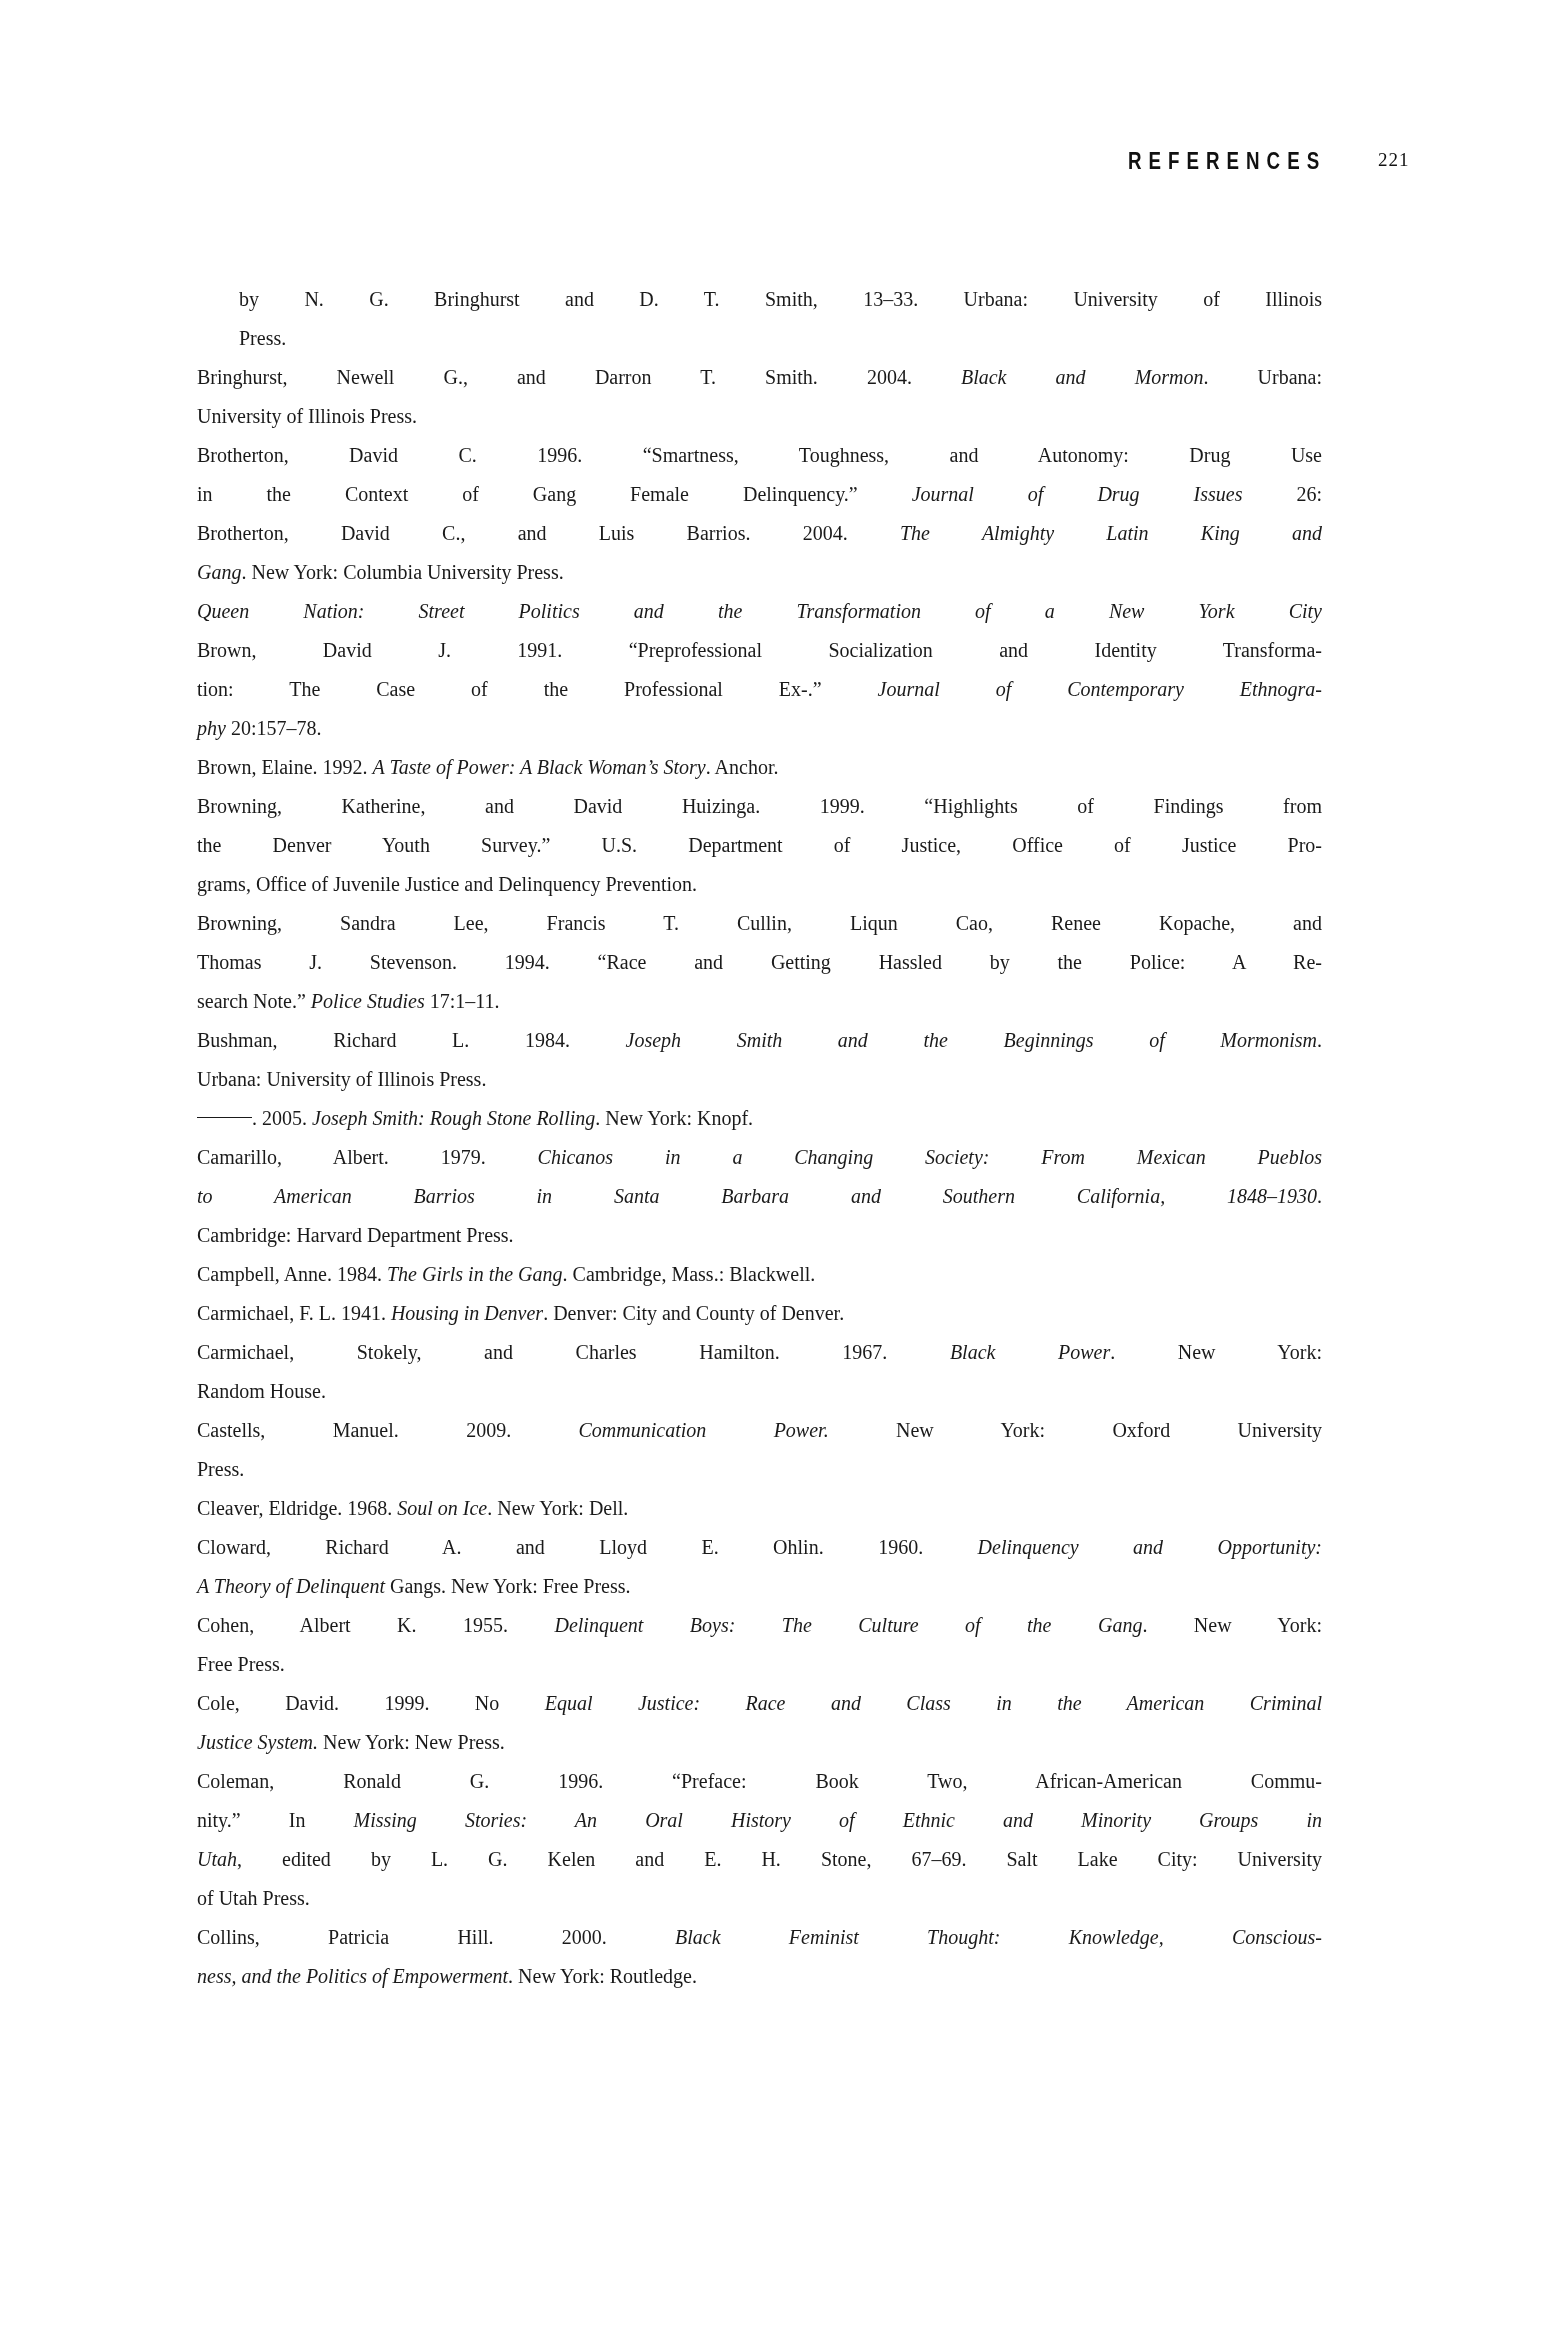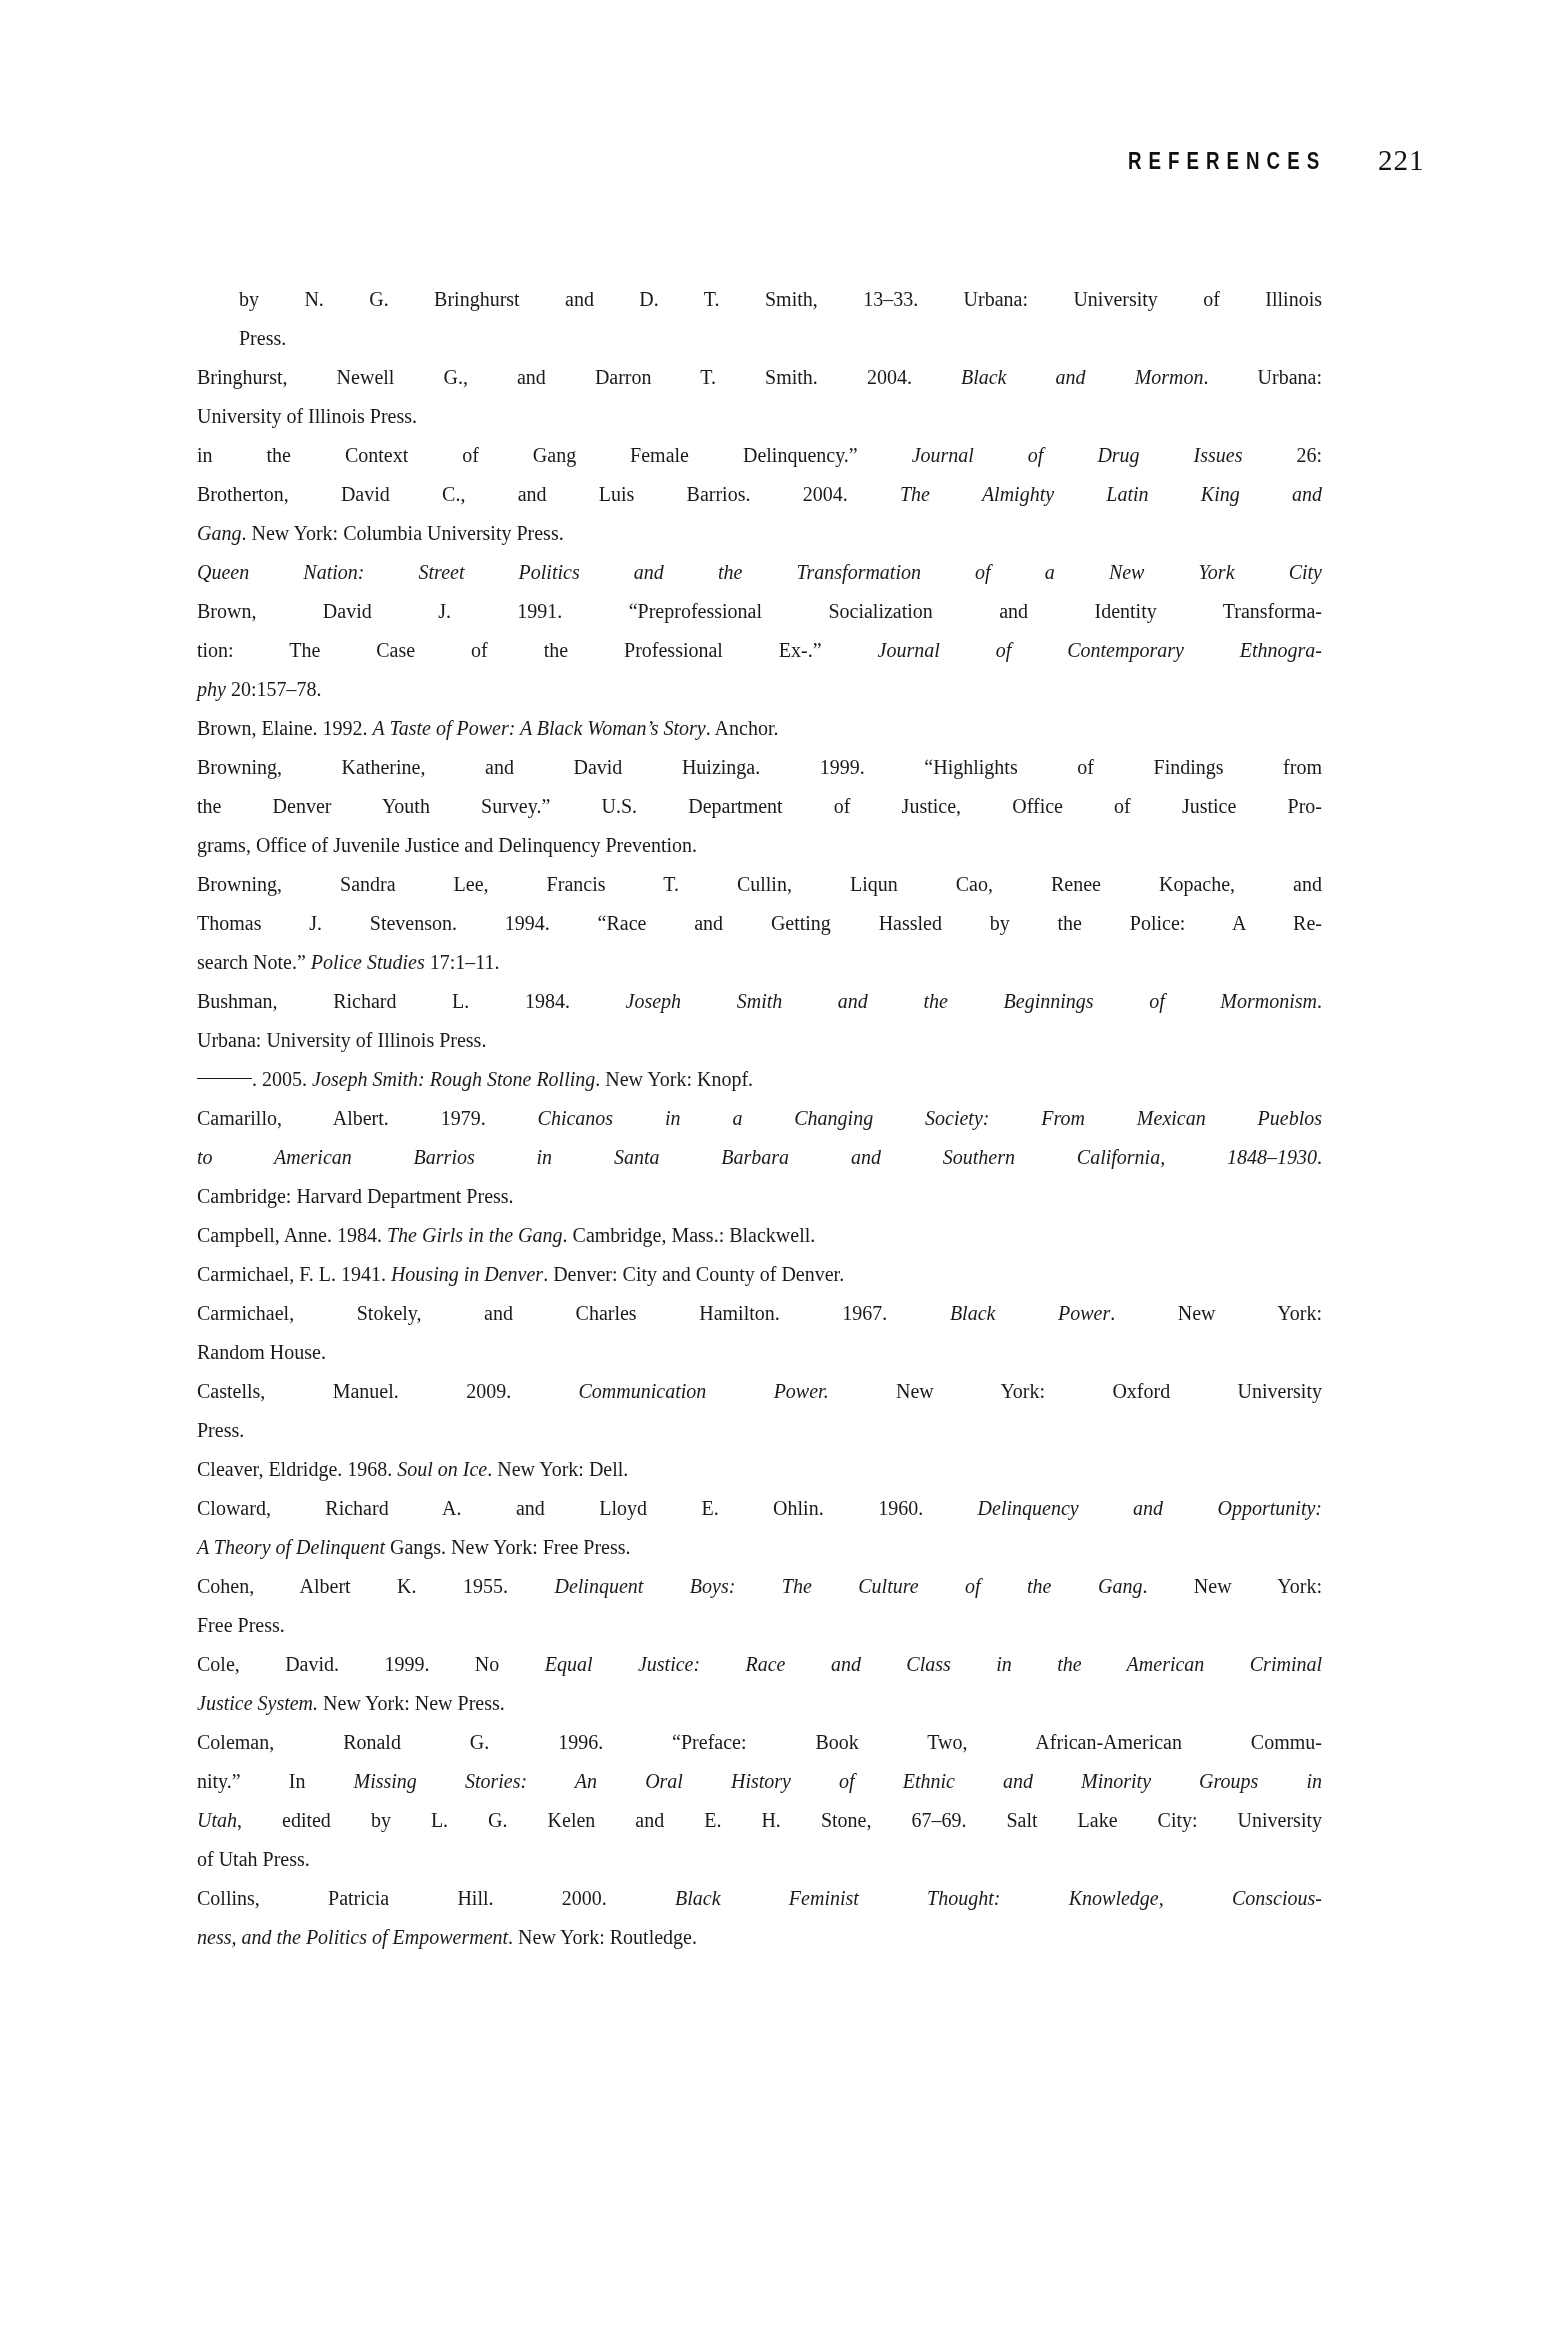--- a/index.html
+++ b/index.html
@@ -28,21 +28,21 @@
     transform: scaleX(0.78);
     transform-origin: left center;
     white-space: nowrap;
     color: #111;
   }
   .page-number {
     position: absolute;
     top: 143px;
     left: 1378px;
     font-family: "Liberation Serif", "DejaVu Serif", serif;
-    font-size: 29px;
+    font-size: 19px;
     line-height: 34px;
     letter-spacing: 1px;
     color: #111;
   }
   .ref-list {
     position: absolute;
     top: 280px;
     left: 197px;
     width: 1125px;
     margin: 0;
@@ -89,20 +89,21 @@
 <ul class="ref-list" id="ref-list">
     <li class="ref continuation">
       <span class="line"><span>by N. G. Bringhurst and D. T. Smith, 13–33. Urbana: University of Illinois</span></span>
       <span class="line last"><span>Press.</span></span>
     </li>
     <li class="ref">
       <span class="line"><span>Bringhurst, Newell G., and Darron T. Smith. 2004. </span><i>Black and Mormon</i><span>. Urbana:</span></span>
       <span class="line last"><span>University of Illinois Press.</span></span>
     </li>
     <li class="ref">
+      <span class="line"><span>Brotherton, David C. 1996. “Smartness, Toughness, and Autonomy: Drug Use</span></span>
       <span class="line"><span>in the Context of Gang Female Delinquency.” </span><i>Journal of Drug Issues</i><span> 26:</span></span>
     </li>
     <li class="ref">
       <span class="line"><span>Brotherton, David C., and Luis Barrios. 2004. </span><i>The Almighty Latin King and</i></span>
       <span class="line last"><i>Gang</i><span>. New York: Columbia University Press.</span></span>
       <span class="line"><i>Queen Nation: Street  Politics and the Transformation of a New York City</i></span>
     </li>
     <li class="ref">
       <span class="line"><span>Brown, David J. 1991. “Preprofessional Socialization and Identity Transforma-</span></span>
       <span class="line"><span>tion: The Case of the Professional Ex-.” </span><i>Journal of Contemporary Ethnogra-</i></span>

